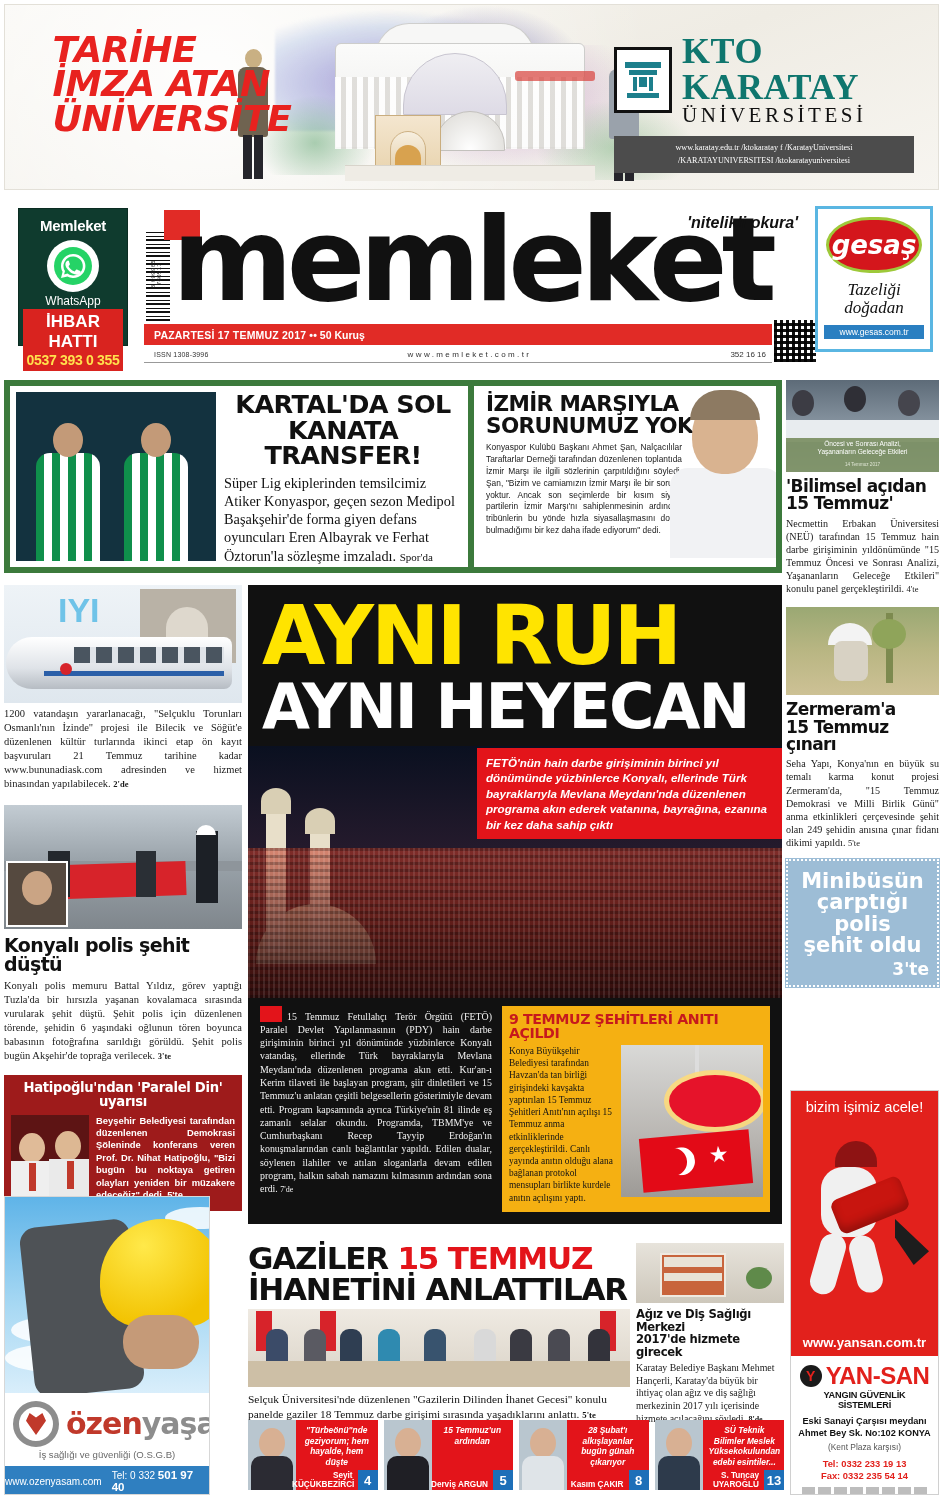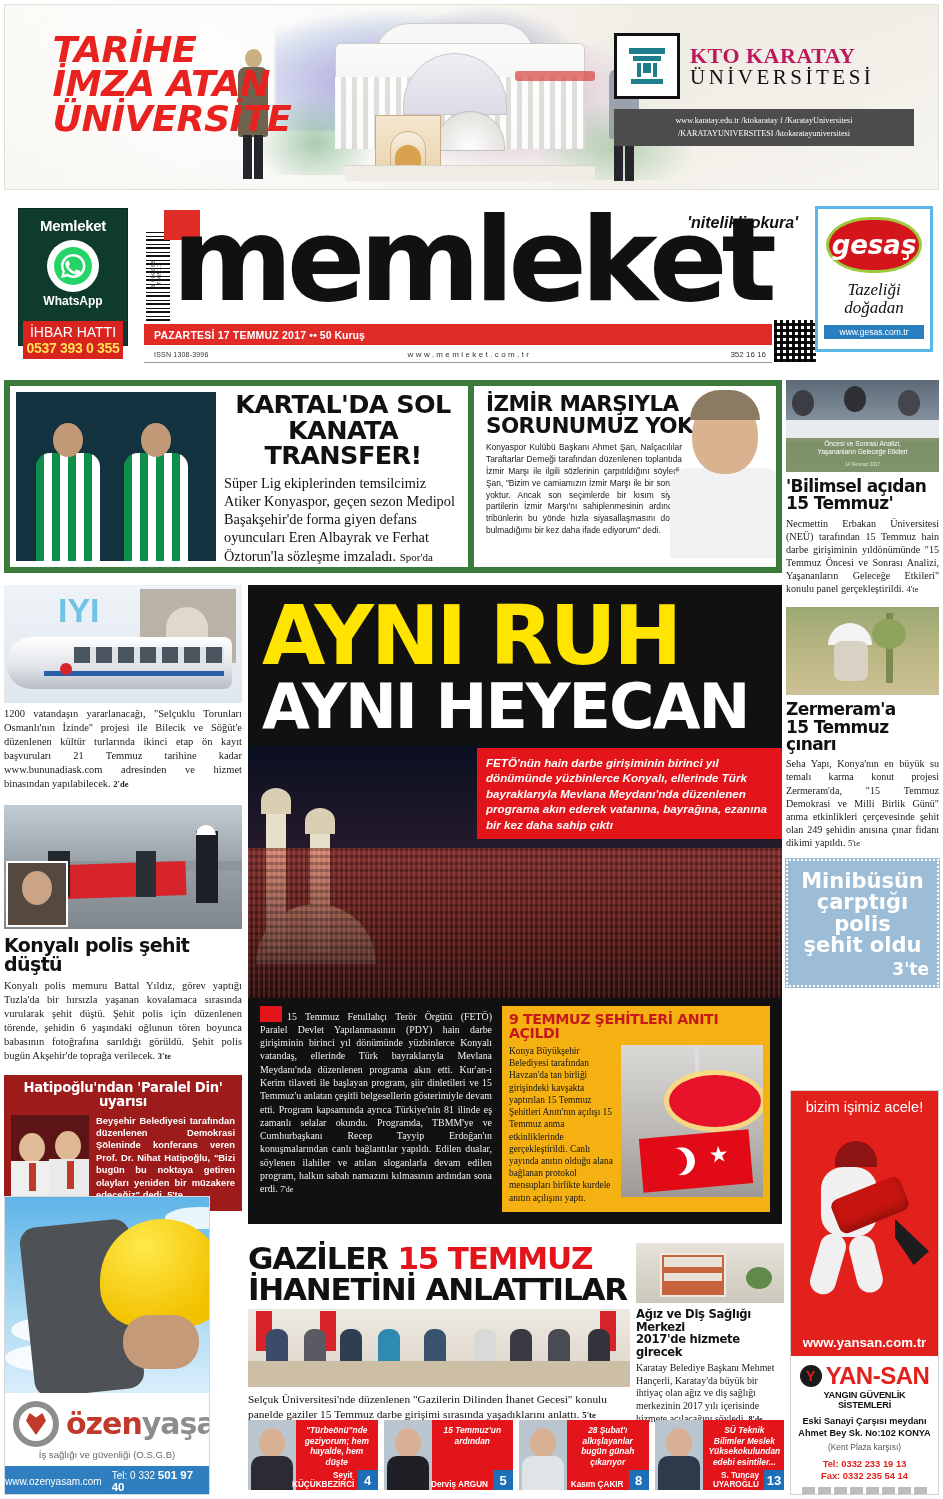--- a/index.html
+++ b/index.html
@@ -76,36 +76,36 @@
   .wc-fig-a .fig-head { background:#c9b083; }
   .wc-fig-a .fig-body { background:#6f6350; }
   .wc-fig-b .fig-head { background:#3b3733; }
   .wc-fig-b .fig-body { background:#9aa2ab; }
 
   .kto-box { position:absolute; right:24px; top:28px; width:300px; }
   .kto-row { display:flex; align-items:center; gap:10px; }
   .kto-logo { width:66px; height:66px; border:3px solid #111; display:flex; align-items:center; justify-content:center; background:#fff;}
   .kto-logo svg { display:block; }
   .kto-name { font-family:"Liberation Serif", serif; line-height:1.0; }
-  .kto-name .l1 { font-size:22px; font-weight:700; letter-spacing:.5px; color:#be185d; }
+  .kto-name .l1 { font-size:36px; font-weight:700; letter-spacing:.5px; color:#0f766e; }
   .kto-name .l2 { font-size:21px; font-weight:400; letter-spacing:3.5px; color:#111; }
   .kto-social { margin-top:10px; background:#4c4c4c; color:#fff; padding:6px 8px;
     font-size:8.2px; line-height:1.55; text-align:center; font-family:"Liberation Serif", serif; }
 
   
   .masthead { position:absolute; left:4px; top:200px; width:935px; height:160px; }
   .wa-box { position:absolute; left:14px; top:8px; width:110px; height:138px;
     background:#0f3b2e; border:1px solid #0b2c22; text-align:center; padding-top:8px; }
   .wa-title { color:#fff; font-size:15px; font-weight:700; letter-spacing:-.3px; }
   .wa-circle { width:52px; height:52px; margin:6px auto 2px; border-radius:50%;
     background:#fff; display:flex; align-items:center; justify-content:center; }
   .wa-circle svg { display:block; }
-  .wa-sub { color:#fff; font-size:12px; font-weight:700; margin-bottom:13px;}
+  .wa-sub { color:#fff; font-size:12px; font-weight:400; margin-bottom:1px;}
   .wa-red { background:#d9231f; margin:0 4px 4px; padding:3px 0; }
-  .wa-red .r1 { color:#fff; font-size:14px; font-weight:400; }
+  .wa-red .r1 { color:#fff; font-size:17px; font-weight:700; }
   .wa-red .r2 { color:#ffe14d; font-size:14px; font-weight:900; letter-spacing:-.3px; }
 
   .mast-mid { position:absolute; left:140px; top:8px; width:660px; height:142px; }
   .redsq { position:absolute; left:20px; top:2px; width:36px; height:30px; background:#e12b26; }
   .barcode { position:absolute; left:2px; top:24px; width:24px; height:105px;
     background: repeating-linear-gradient(0deg,#111 0 2px,#fff 2px 4px, #111 4px 5px, #fff 5px 8px); }
   .barcode-num { position:absolute; left:-10px; top:60px; width:44px; font-size:6px;
     transform: rotate(-90deg); letter-spacing:.4px; color:#222; text-align:center; }
   .mast-title { position:absolute; left:28px; top:-6px; width:640px;
     font-family:"DejaVu Sans", sans-serif; font-weight:900; font-size:116px;
@@ -621,21 +621,21 @@
       <div class="panel-p" style="left:92px;background:#2f3e52;"></div>
       <div class="panel-p" style="left:130px;background:#2f8ab0;"></div>
       <div class="panel-p" style="left:176px;background:#38536e;"></div>
       <div class="panel-p" style="left:226px;background:#d9d9d9;"></div>
       <div class="panel-p" style="left:262px;background:#3a3a42;"></div>
       <div class="panel-p" style="left:300px;background:#4a4a52;"></div>
       <div class="panel-p" style="left:340px;background:#33333b;"></div>
       <div class="panel-tbl"></div>
     </div>
     <div class="gaz-body">
-      <span>Selçuk Üniversitesi'nde düzenlenen "Gazilerin Dilinden İhanet Gecesi" konulu panelde gaziler 15 Temmuz darbe girişimi sırasında yaşadıklarını anlattı.</span>
+      <span>Selçuk Üniversitesi'nde düzenlenen "Gazilerin Dilinden İhanet Gecesi" konulu panelde gaziler 18 Temmuz darbe girişimi sırasında yaşadıklarını anlattı.</span>
       <span class="ref">5'te</span>
     </div>
   </div>
 
   <div class="box agz">
     <div class="agz-photo">
       <div style="position:absolute;left:24px;top:10px;width:66px;height:44px;background:#c8643c;border:2px solid #efe9e0;"></div>
       <div style="position:absolute;left:28px;top:14px;width:58px;height:10px;background:#e9e2d6;"></div>
       <div style="position:absolute;left:28px;top:30px;width:58px;height:8px;background:#e9e2d6;"></div>
       <div style="position:absolute;right:12px;top:24px;width:26px;height:22px;border-radius:50%;background:#5f8a4a;"></div>

